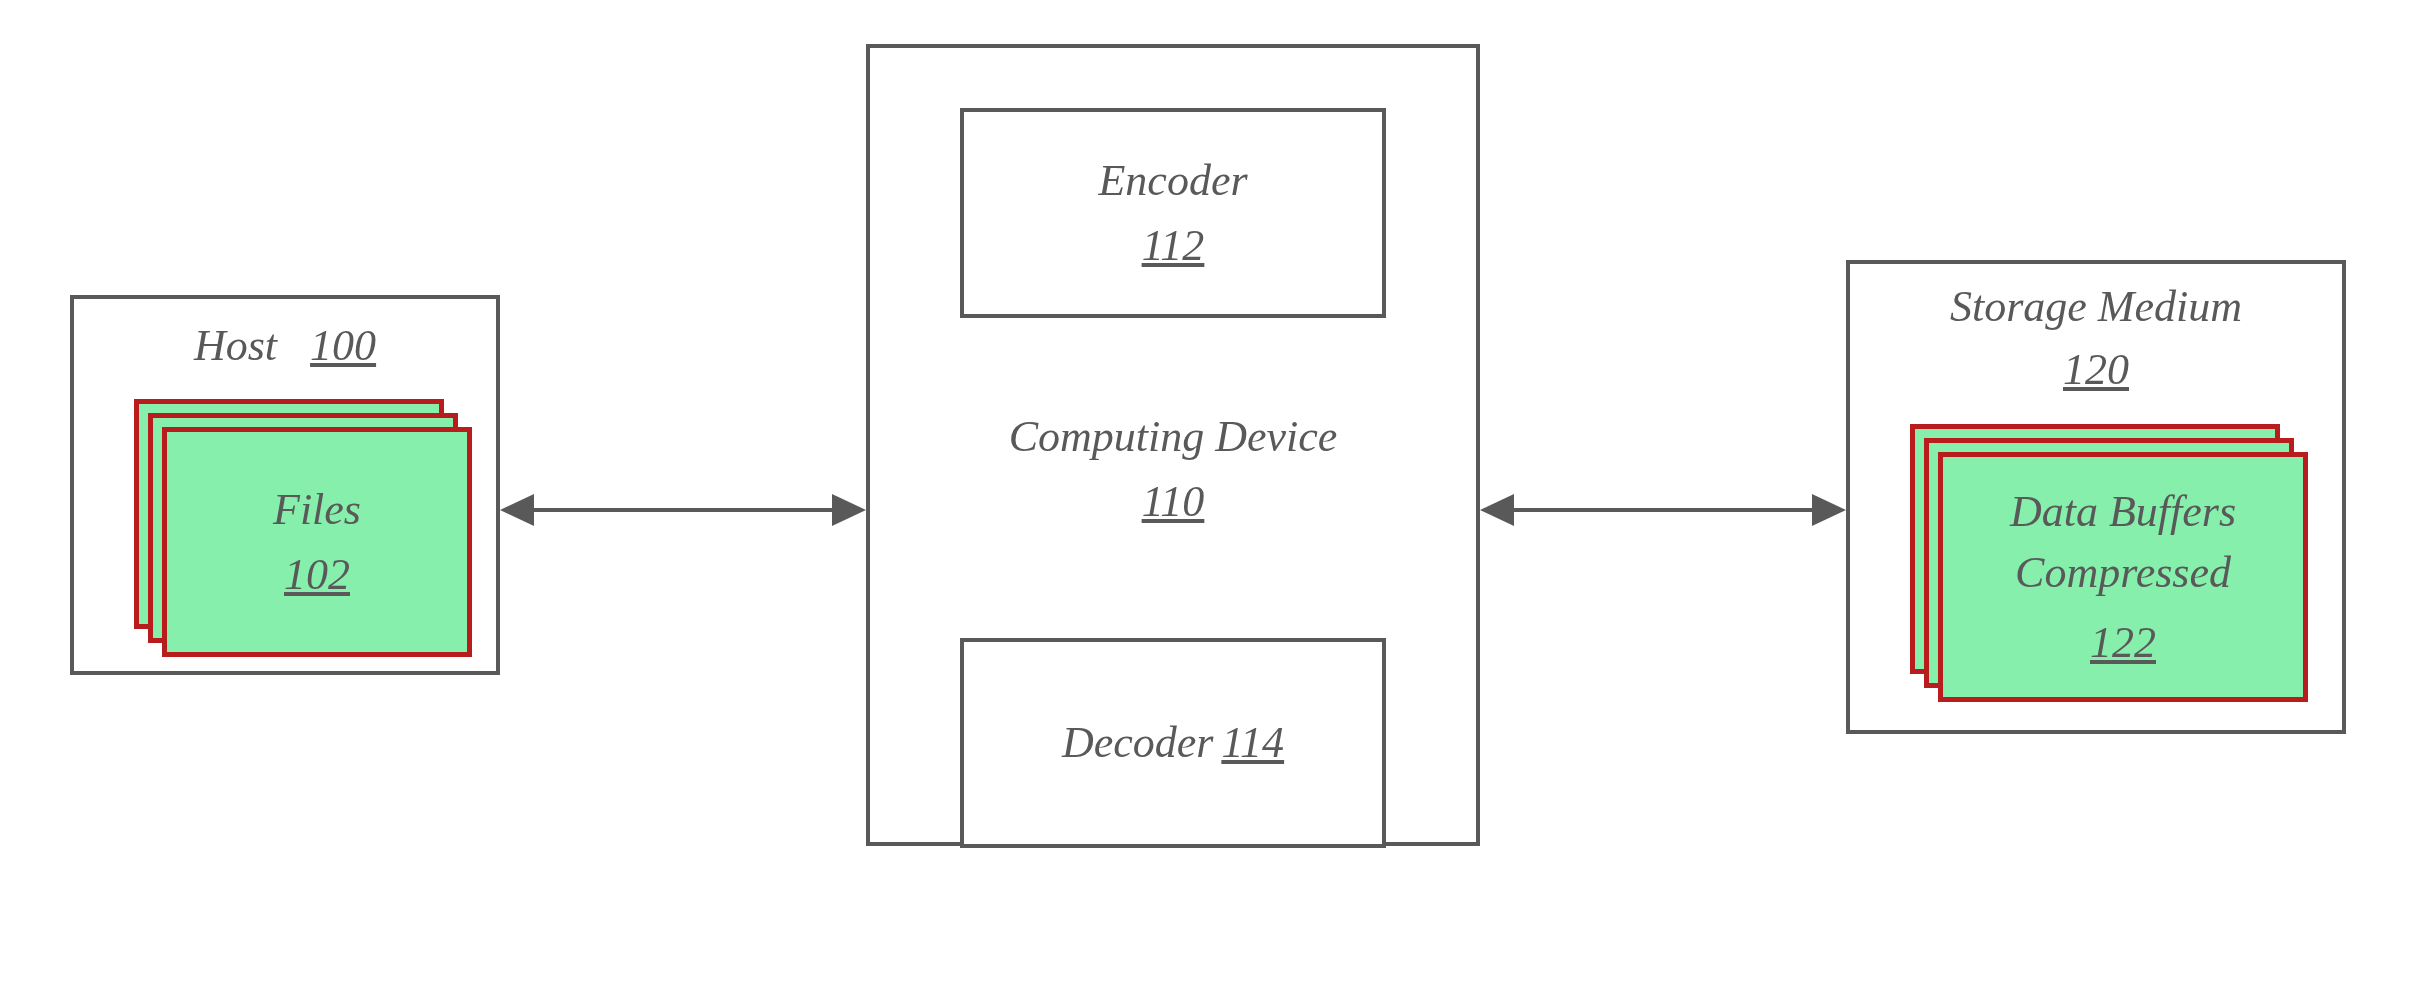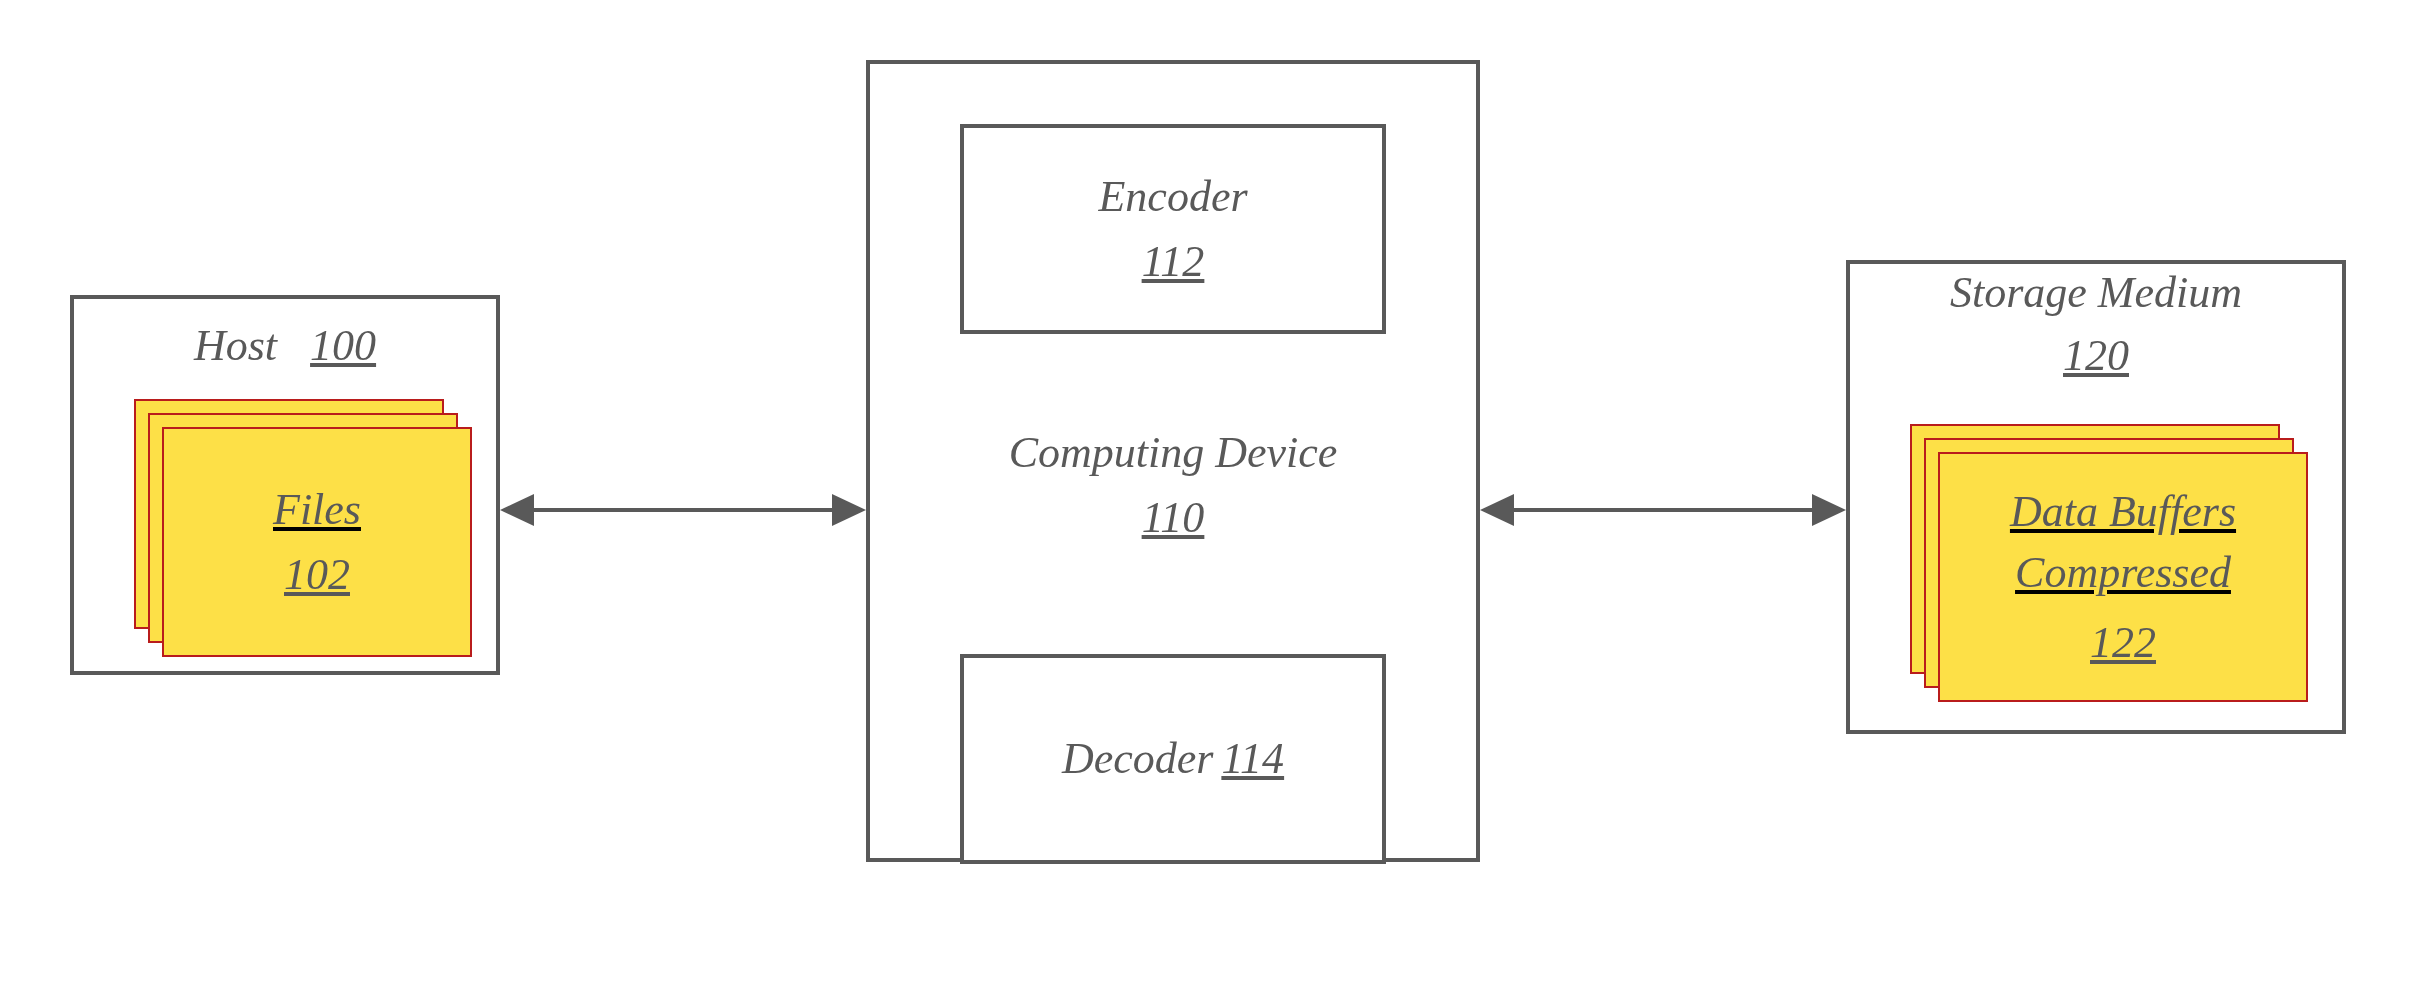--- a/index.html
+++ b/index.html
@@ -26,24 +26,23 @@
   .label-line {
     font-size: 44px;
     color: #595959;
     line-height: 1.3;
   }
   .underline {
     text-decoration: underline;
   }
   .stack-card {
     position: absolute;
-    border: 2px solid #b91c1c;
+    border: 5px solid #b91c1c;
     box-sizing: border-box;
-    background: #fde047;
-    text-decoration: underline;
+    background: #86efac;
   }
   .arrow {
     position: absolute;
   }
   .arrow-line {
     position: absolute;
     background: #595959;
     height: 4px;
   }
   svg.arrowhead {
@@ -82,21 +81,21 @@
   <div class="arrow" style="left:500px; top:490px; width:366px; height:40px;">
     <div class="arrow-line" style="left:20px; top:18px; width:326px;"></div>
     <svg class="arrowhead" style="left:0; top:4px;" width="34" height="32" viewBox="0 0 34 32">
       <polygon points="0,16 34,0 34,32" fill="#595959"></polygon>
     </svg>
     <svg class="arrowhead" style="left:332px; top:4px;" width="34" height="32" viewBox="0 0 34 32">
       <polygon points="34,16 0,0 0,32" fill="#595959"></polygon>
     </svg>
   </div>
 
-  <div class="box" style="left:866px; top:60px; width:614px; height:802px;font-style:italic;">
+  <div class="box" style="left:866px; top:44px; width:614px; height:802px;font-style:italic;">
 
     <div class="box" style="left:90px; top:60px; width:426px; height:210px; display:flex; flex-direction:column; align-items:center; justify-content:center; gap:8px;">
       <div class="label-line">Encoder</div>
       <div class="label-line underline">112</div>
     </div>
 
     <div class="center-col" style="position:absolute; left:0; top:360px; width:100%;">
       <div class="label-line">Computing Device</div>
       <div class="label-line underline" style="margin-top:8px;">110</div>
     </div>
@@ -111,21 +110,21 @@
     <div class="arrow-line" style="left:20px; top:18px; width:326px;"></div>
     <svg class="arrowhead" style="left:0; top:4px;" width="34" height="32" viewBox="0 0 34 32">
       <polygon points="0,16 34,0 34,32" fill="#595959"></polygon>
     </svg>
     <svg class="arrowhead" style="left:332px; top:4px;" width="34" height="32" viewBox="0 0 34 32">
       <polygon points="34,16 0,0 0,32" fill="#595959"></polygon>
     </svg>
   </div>
 
   <div class="box" style="left:1846px; top:260px; width:500px; height:474px;">
-    <div class="center-col" style="padding-top:0;">
+    <div class="center-col" style="padding-top:14px;">
       <div class="label-line">Storage Medium</div>
       <div class="label-line underline" style="margin-top:6px;">120</div>
     </div>
 
     <div class="stack-card" style="left:60px; top:160px; width:370px; height:250px;"></div>
     <div class="stack-card" style="left:74px; top:174px; width:370px; height:250px;"></div>
     <div class="stack-card" style="left:88px; top:188px; width:370px; height:250px; display:flex; flex-direction:column; align-items:center; justify-content:center; gap:4px;">
       <div class="label-line">Data Buffers</div>
       <div class="label-line">Compressed</div>
       <div class="label-line underline" style="margin-top:8px;">122</div>

